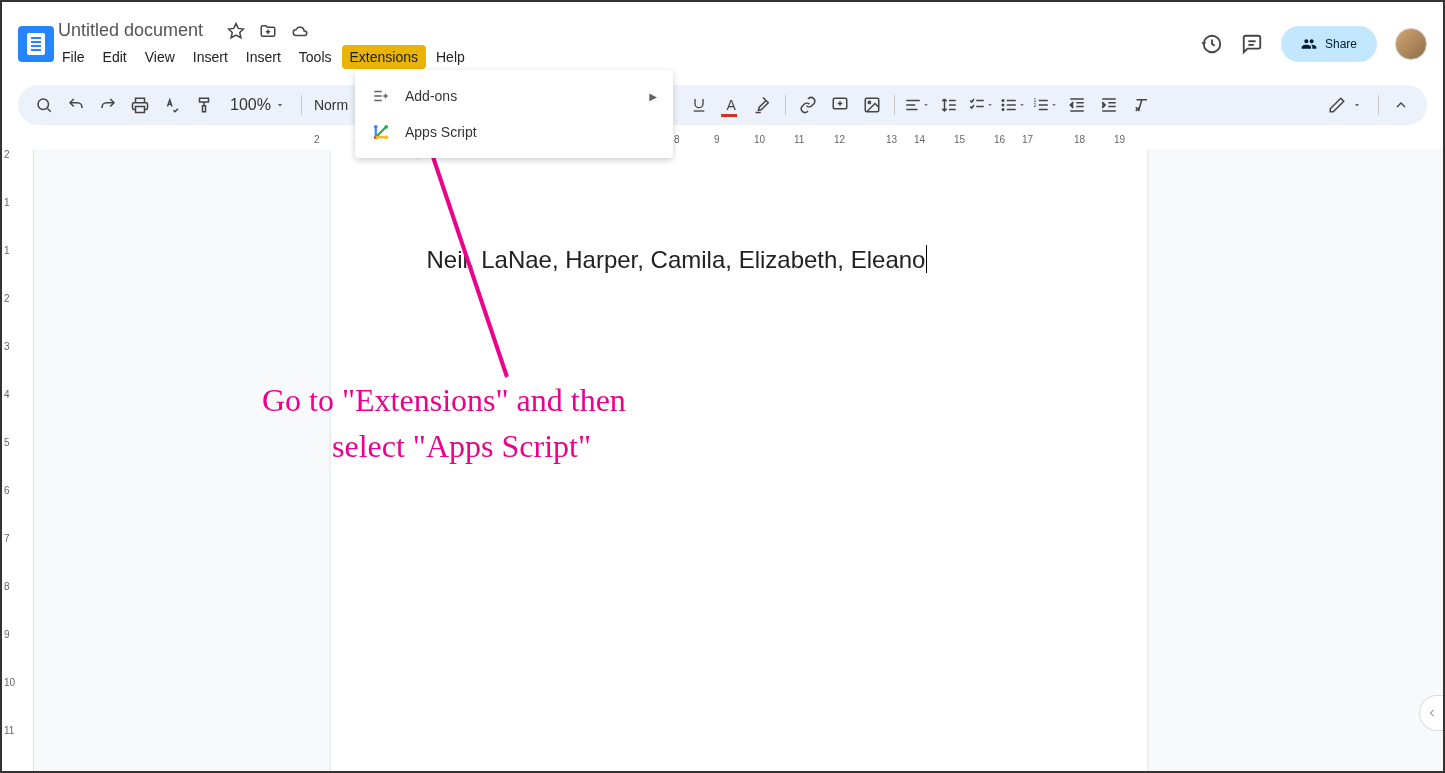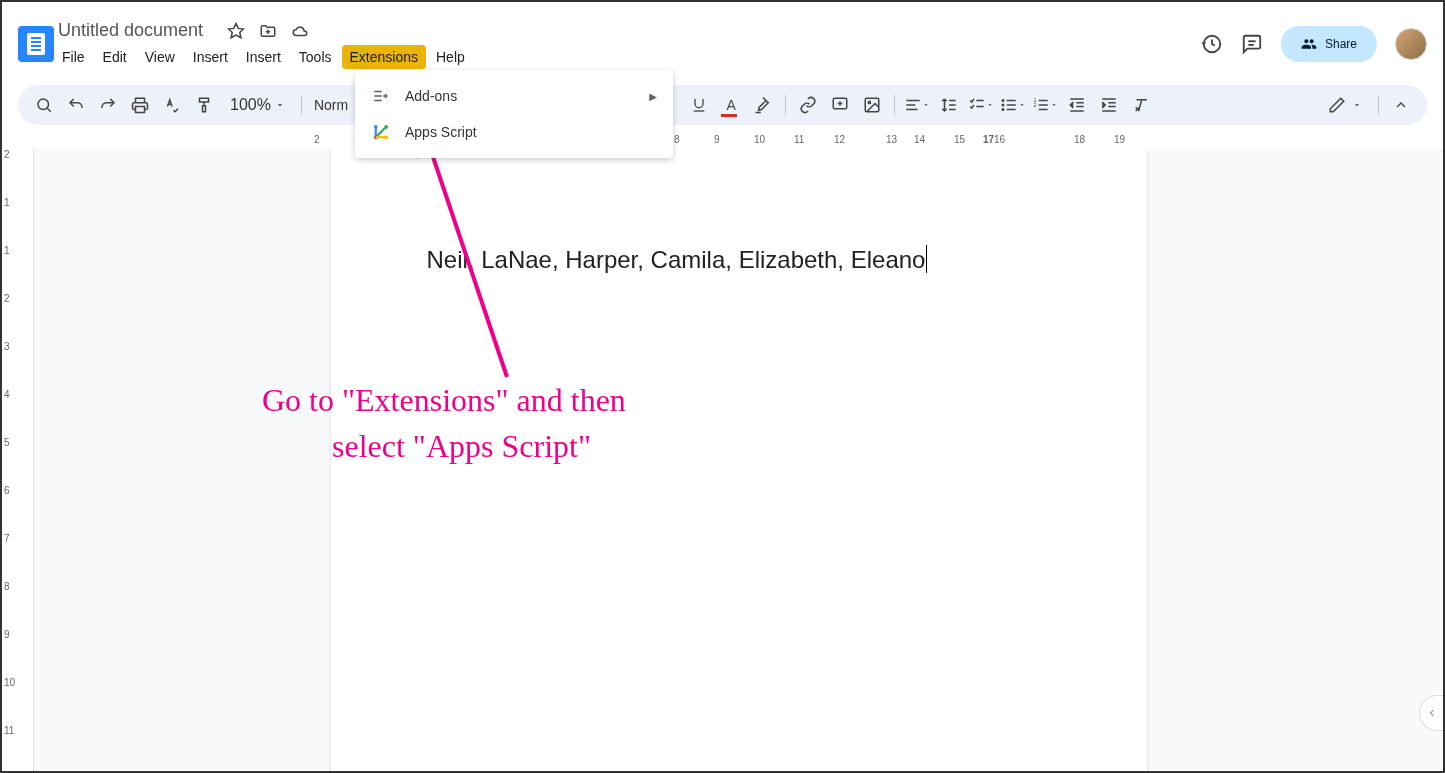--- a/index.html
+++ b/index.html
@@ -306,21 +306,21 @@
     <span class="tick" style="left: 600px;">7</span>
     <span class="tick" style="left: 640px;">8</span>
     <span class="tick" style="left: 680px;">9</span>
     <span class="tick" style="left: 720px;">10</span>
     <span class="tick" style="left: 760px;">11</span>
     <span class="tick" style="left: 800px;">12</span>
     <span class="tick" style="left: 852px;">13</span>
     <span class="tick" style="left: 880px;">14</span>
     <span class="tick" style="left: 920px;">15</span>
     <span class="tick" style="left: 960px;">16</span>
-    <span class="tick" style="left: 949px; font-weight: bold;">17</span>
+    <span class="tick" style="left: 988px;">17</span>
     <span class="tick" style="left: 1040px;">18</span>
     <span class="tick" style="left: 1080px;">19</span>
   </div>
 
 <div class="workspace">
   <div class="v-ruler" id="vruler">
       <span class="tick" style="top: 0px;">2</span>
       <span class="tick" style="top: 48px;">1</span>
       <span class="tick" style="top: 96px;">1</span>
       <span class="tick" style="top: 144px;">2</span>

